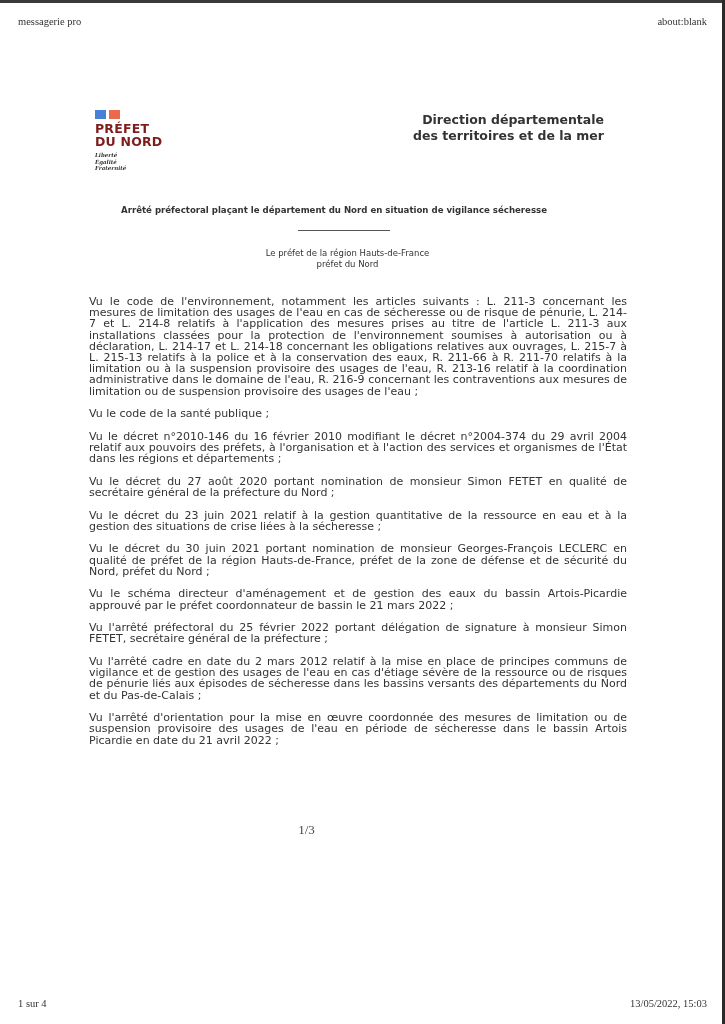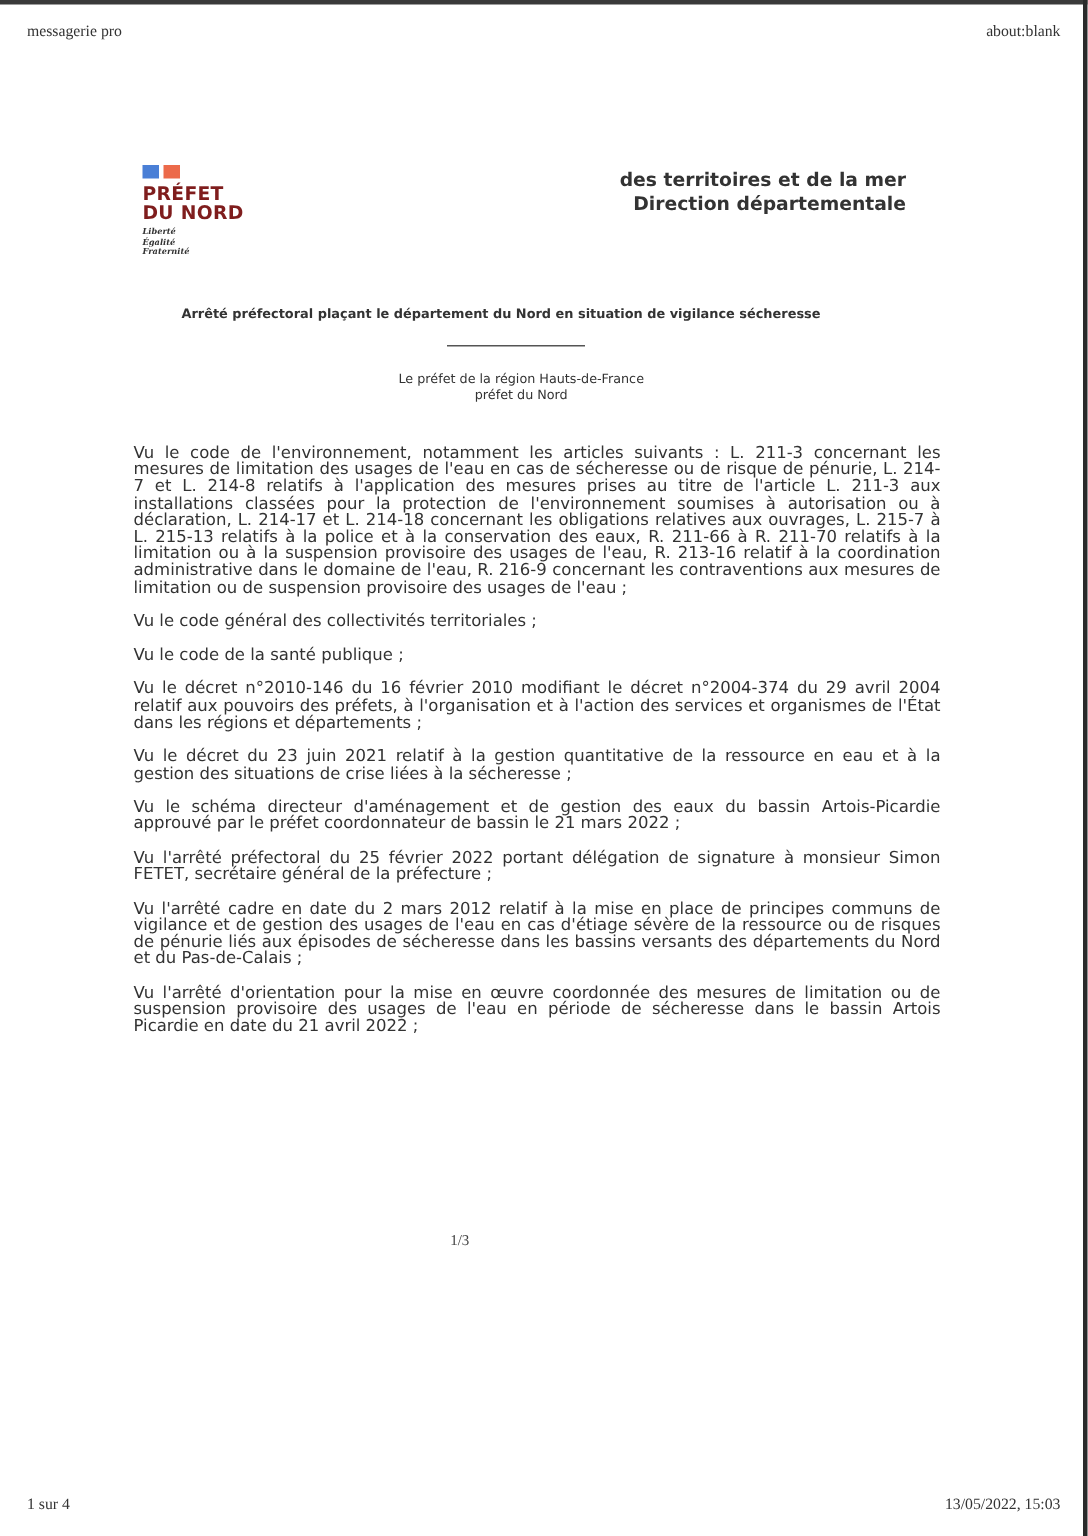--- a/index.html
+++ b/index.html
@@ -32,21 +32,21 @@
     font-family: "DejaVu Sans", sans-serif; font-size: 8.6px; font-weight: bold; color: #333; }
   .rule { position: absolute; left: 298px; top: 230px; width: 92px; height: 1px; background: #555; }
   .prefet-block { position: absolute; left: 0; width: 695px; top: 248px; text-align: center;
     font-family: "DejaVu Sans", sans-serif; font-size: 8.5px; line-height: 11px; color: #333; }
 
   .body { position: absolute; left: 89px; top: 296px; width: 538px;
     font-family: "DejaVu Sans", sans-serif; font-size: 11px; line-height: 11.2px; color: #333; text-align: justify; }
   .body p { margin: 0 0 11.4px 0; }
 
   .page-num { position: absolute; left: 0; width: 613px; top: 822px; text-align: center;
-    font-family: "Liberation Serif", serif; font-size: 10px; color: #444; }
+    font-family: "Liberation Serif", serif; font-size: 13px; color: #444; }
 </style>
 </head>
 <body>
 
 <div class="top-edge"></div>
 <div class="right-edge"></div>
 
 <div class="print-header">
   <span class="ph-left">messagerie pro</span>
   <span class="ph-right">about:blank</span>
@@ -60,38 +60,39 @@
   <div class="logo-title">PRÉFET</div>
   <div class="logo-title">DU NORD</div>
   <div class="motto">
     <div>Liberté</div>
     <div>Égalité</div>
     <div>Fraternité</div>
   </div>
 </div>
 
 <div class="ddtm">
+  <div>Direction départementale</div>
   <div>des territoires et de la mer</div>
-  <div>Direction départementale</div>
 </div>
 
 <div class="doc-title">Arrêté préfectoral plaçant le département du Nord en situation de vigilance sécheresse</div>
 <div class="rule"></div>
 
 <div class="prefet-block">
   <div>Le préfet de la région Hauts-de-France</div>
   <div>préfet du Nord</div>
 </div>
 
 <div class="body">
   <p>Vu le code de l'environnement, notamment les articles suivants : L. 211-3 concernant les mesures de limitation des usages de l'eau en cas de sécheresse ou de risque de pénurie, L. 214-7 et L. 214-8 relatifs à l'application des mesures prises au titre de l'article L. 211-3 aux installations classées pour la protection de l'environnement soumises à autorisation ou à déclaration, L. 214-17 et L. 214-18 concernant les obligations relatives aux ouvrages, L. 215-7 à L. 215-13 relatifs à la police et à la conservation des eaux, R. 211-66 à R. 211-70 relatifs à la limitation ou à la suspension provisoire des usages de l'eau, R. 213-16 relatif à la coordination administrative dans le domaine de l'eau, R. 216-9 concernant les contraventions aux mesures de limitation ou de suspension provisoire des usages de l'eau ;</p>
-  <p>Vu le code général des collectivités territoriales ;</p>
   <p>Vu le code de la santé publique ;</p>
   <p>Vu le décret n°2010-146 du 16 février 2010 modifiant le décret n°2004-374 du 29 avril 2004 relatif aux pouvoirs des préfets, à l'organisation et à l'action des services et organismes de l'État dans les régions et départements ;</p>
+  <p>Vu le décret du 27 août 2020 portant nomination de monsieur Simon FETET en qualité de secrétaire général de la préfecture du Nord ;</p>
   <p>Vu le décret du 23 juin 2021 relatif à la gestion quantitative de la ressource en eau et à la gestion des situations de crise liées à la sécheresse ;</p>
+  <p>Vu le décret du 30 juin 2021 portant nomination de monsieur Georges-François LECLERC en qualité de préfet de la région Hauts-de-France, préfet de la zone de défense et de sécurité du Nord, préfet du Nord ;</p>
   <p>Vu le schéma directeur d'aménagement et de gestion des eaux du bassin Artois-Picardie approuvé par le préfet coordonnateur de bassin le 21 mars 2022 ;</p>
   <p>Vu l'arrêté préfectoral du 25 février 2022 portant délégation de signature à monsieur Simon FETET, secrétaire général de la préfecture ;</p>
   <p>Vu l'arrêté cadre en date du 2 mars 2012 relatif à la mise en place de principes communs de vigilance et de gestion des usages de l'eau en cas d'étiage sévère de la ressource ou de risques de pénurie liés aux épisodes de sécheresse dans les bassins versants des départements du Nord et du Pas-de-Calais ;</p>
   <p>Vu l'arrêté d'orientation pour la mise en œuvre coordonnée des mesures de limitation ou de suspension provisoire des usages de l'eau en période de sécheresse dans le bassin Artois Picardie en date du 21 avril 2022 ;</p>
 </div>
 
 <div class="page-num">1/3</div>
 
 <div class="print-footer">
   <span class="ph-left">1 sur 4</span>

